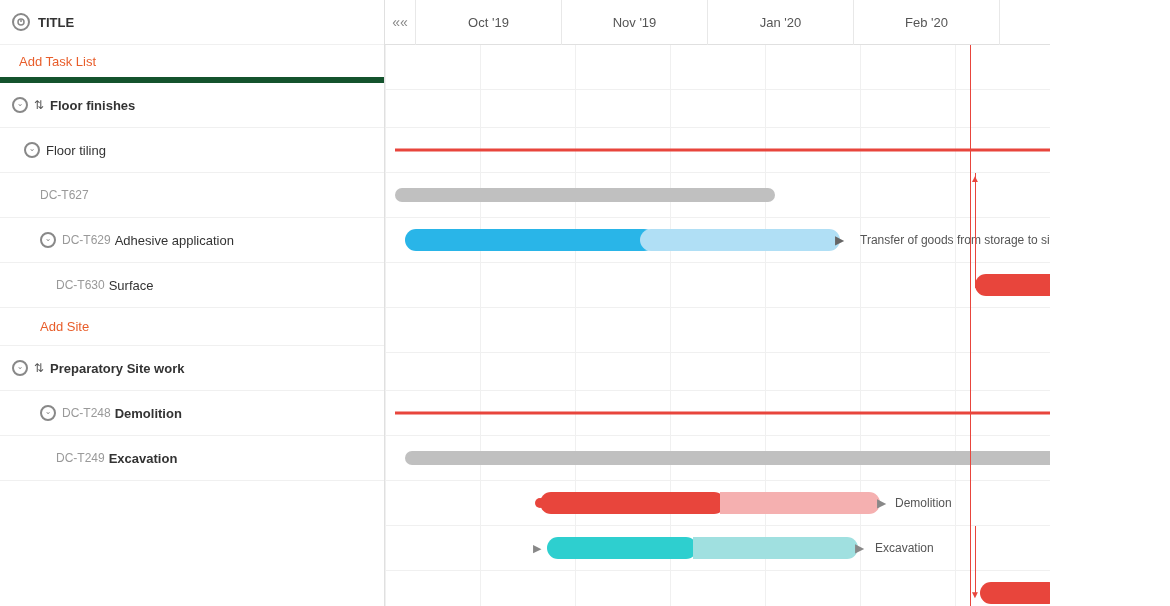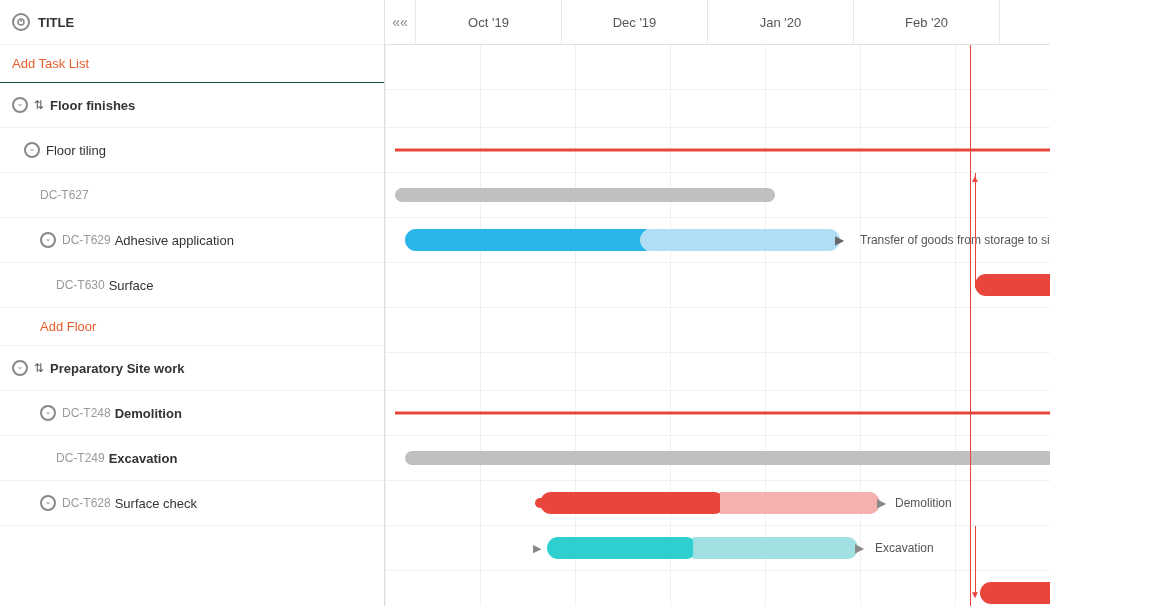--- a/index.html
+++ b/index.html
@@ -5,21 +5,21 @@
     * { box-sizing: border-box; margin: 0; padding: 0; }
     body { font-family: -apple-system, BlinkMacSystemFont, 'Segoe UI', sans-serif; font-size: 13px; background: #fff; overflow: hidden; }
     
     .container { display: flex; width: 1050px; height: 606px; overflow: hidden; justify-content: flex-end; }
     
     
     .left-panel { width: 385px; min-width: 385px; border-right: 1px solid #e0e0e0; overflow-y: auto; background: #fff; }
     .title-icon { width: 18px; height: 18px; border-radius: 50%; border: 2px solid #888; display: flex; align-items: center; justify-content: center; margin-right: 8px; }
     .title-text { font-weight: 600; font-size: 13px; color: #333; }
     
-    .add-task-list-row { padding: 8px 12px; height: 38px; display: flex; align-items: center; border-bottom: 1px solid #14532d; }
+    .add-task-list-row { padding: 8px 19px; height: 38px; display: flex; align-items: center; border-bottom: 6px solid #14532d; }
     .add-task-list-btn { color: #e85d2a; font-size: 13px; cursor: pointer; }
     
     .task-group-header { display: flex; align-items: center; padding: 10px 12px; height: 45px; border-bottom: 1px solid #f0f0f0; background: #fff; }
     .task-group-header.sub { padding-left: 24px; }
     .task-group-header.sub2 { padding-left: 40px; }
     .task-group-header.sub3 { padding-left: 56px; }
     
     .circle-icon { width: 16px; height: 16px; border-radius: 50%; border: 2px solid #888; display: flex; align-items: center; justify-content: center; margin-right: 6px; flex-shrink: 0; }
     .circle-icon::after { content: '⌄'; font-size: 8px; color: #888; line-height: 1; margin-top: -2px; }
     
@@ -89,57 +89,52 @@
       <span class="task-code">DC-T629</span>
       <span class="task-label">Adhesive application</span>
     </div>
 
     <div class="task-group-header sub3">
       <span class="task-code">DC-T630</span>
       <span class="task-label">Surface</span>
     </div>
 
     <div class="add-task-row">
-      <span class="add-task-btn">Add Floor</span>
+      <span class="add-task-btn">Add Site</span>
     </div>
 
     <div class="task-group-header">
       <div class="circle-icon"></div>
       <span class="pin-icon">⇅</span>
       <span class="task-label bold">Preparatory Site work</span>
     </div>
 
 
     <div class="task-group-header sub2">
       <div class="circle-icon"></div>
       <span class="task-code">DC-T248</span>
       <span class="task-label bold">Demolition</span>
     </div>
 
     <div class="task-group-header sub3">
       <span class="task-code">DC-T249</span>
       <span class="task-label bold">Excavation</span>
     </div>
 
-    <div class="task-group-header sub2">
-      <div class="circle-icon"></div>
-      <span class="task-code">DC-T628</span>
-      <span class="task-label">Surface check</span>
-    </div>
 
   </div>
 
   <div class="right-panel">
     <div class="gantt-inner">
 
       <div class="gantt-header">
         <div class="gantt-nav">««</div>
         <div class="month-headers">
           <div class="month-col">Oct '19</div>
-          <div class="month-col">Dec '19</div>
+          <div class="month-col">Nov '19</div>
           <div class="month-col">Jan '20</div>
           <div class="month-col">Feb '20</div>
           <div class="month-col">May '20</div>
 
         </div>
       </div>
 
       <div class="gantt-body" style="position:relative;">
 
         <div style="position:absolute; left: 585px; top:0; bottom:0; width:1px; background:#e8453c; z-index:5;"></div>

